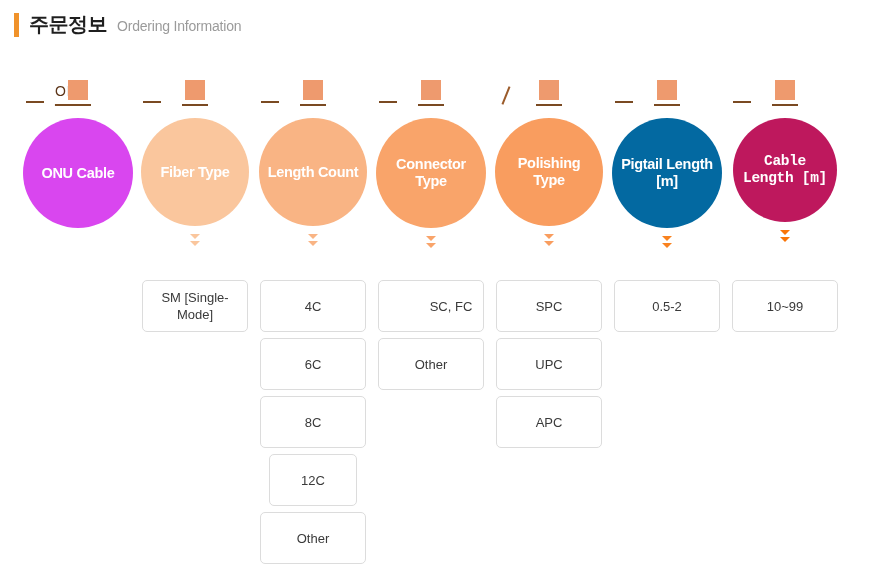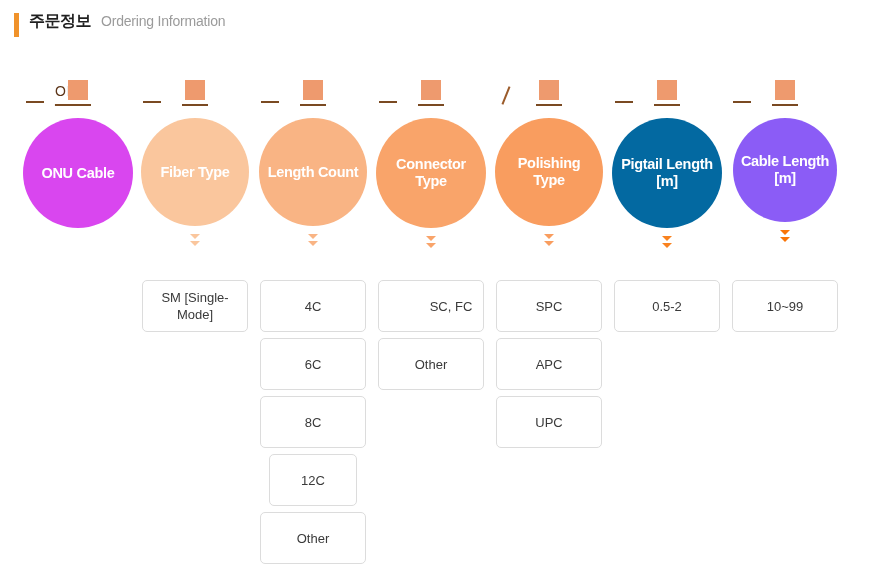--- a/index.html
+++ b/index.html
@@ -25,21 +25,21 @@
     height: 28px;
   }
   .header-accent {
     width: 5px;
     height: 24px;
     background: #F0922B;
     margin-right: 10px;
     align-self: center;
   }
   .header-title-ko {
-    font-size: 16px;
+    font-size: 20px;
     font-weight: bold;
     color: #1f1f1f;
     letter-spacing: -0.5px;
   }
   .header-title-en {
     font-size: 14px;
     color: #9b9b9b;
     margin-left: 10px;
     letter-spacing: -0.2px;
   }
@@ -288,21 +288,21 @@
     <div class="column" style="left: 667px; transform: translateX(-50%);">
       <div class="circle" style="width: 110px; height: 110px; background: #0369a1;">
         <span>Pigtail Length [m]</span>
       </div>
       <div class="chev">
         <i style="border-top-color: rgb(249, 130, 31);"></i>
         <i style="border-top-color: rgb(249, 130, 31);"></i>
       </div>
     </div>
     <div class="column" style="left: 785px; transform: translateX(-50%);">
-      <div class="circle" style="width: 104px; height: 104px; background: #8b5cf6;">
+      <div class="circle" style="width: 104px; height: 104px; background: #be185d; font-family: Liberation Mono, monospace;">
         <span>Cable Length [m]</span>
       </div>
       <div class="chev">
         <i style="border-top-color: rgb(249, 116, 7);"></i>
         <i style="border-top-color: rgb(249, 116, 7);"></i>
       </div>
     </div>
   </div>
 
 <div id="options-layer">
@@ -334,24 +334,24 @@
       </div>
       <div class="opt-box" style="width: 106px;">
         <span>Other</span>
       </div>
     </div>
     <div class="options" style="left: 549px; top: 280px; position: absolute; transform: translateX(-50%);">
       <div class="opt-box" style="width: 106px;">
         <span>SPC</span>
       </div>
       <div class="opt-box" style="width: 106px;">
+        <span>UPC</span>
+      </div>
+      <div class="opt-box" style="width: 106px;">
         <span>APC</span>
-      </div>
-      <div class="opt-box" style="width: 106px;">
-        <span>UPC</span>
       </div>
     </div>
     <div class="options" style="left: 667px; top: 280px; position: absolute; transform: translateX(-50%);">
       <div class="opt-box" style="width: 106px; text-align: right;">
         <span>0.5-2</span>
       </div>
     </div>
     <div class="options" style="left: 785px; top: 280px; position: absolute; transform: translateX(-50%);">
       <div class="opt-box" style="width: 106px;">
         <span>10~99</span>

